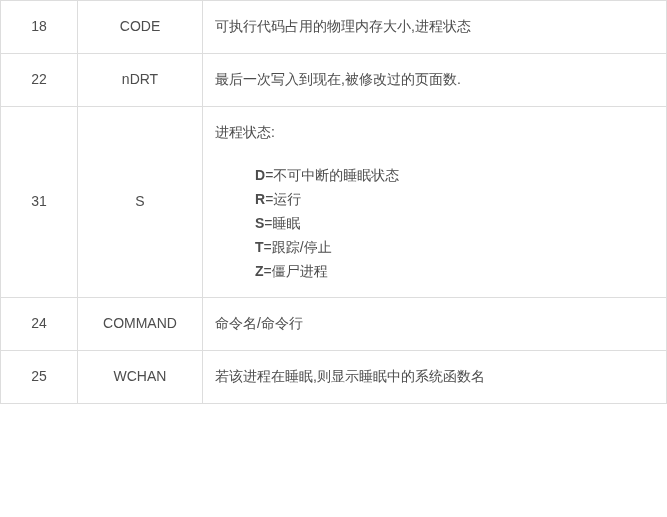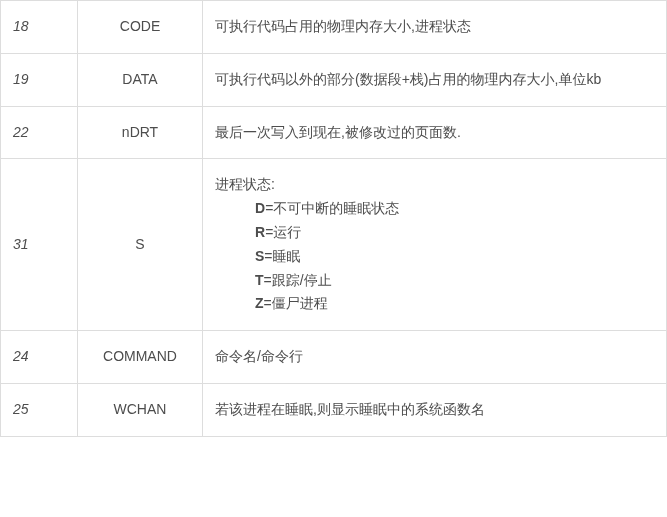--- a/index.html
+++ b/index.html
@@ -19,52 +19,46 @@
   }
   td {
     border: 1px solid #ddd;
     padding: 14px 12px;
     vertical-align: middle;
     word-break: break-word;
     line-height: 1.7;
   }
   td.col-num {
     width: 52px;
-    text-align: left;
-    font-style: italic;
+    text-align: center;
   }
   td.col-name {
     width: 100px;
     text-align: center;
   }
   td.col-desc {
     text-align: left;
   }
   .status-list {
-    margin-top: 0;
+    margin-top: 20px;
     padding-left: 40px;
   }
   .status-list .k {
     font-weight: bold;
   }
 </style>
 </head>
 <body>
 
 <table>
   <tbody>
     <tr>
       <td class="col-num">18</td>
       <td class="col-name">CODE</td>
       <td class="col-desc">可执行代码占用的物理内存大小,进程状态</td>
-    </tr>
-    <tr>
-      <td class="col-num">19</td>
-      <td class="col-name">DATA</td>
-      <td class="col-desc">可执行代码以外的部分(数据段+栈)占用的物理内存大小,单位kb</td>
     </tr>
     <tr>
       <td class="col-num">22</td>
       <td class="col-name">nDRT</td>
       <td class="col-desc">最后一次写入到现在,被修改过的页面数.</td>
     </tr>
     <tr>
       <td class="col-num">31</td>
       <td class="col-name">S</td>
       <td class="col-desc">

